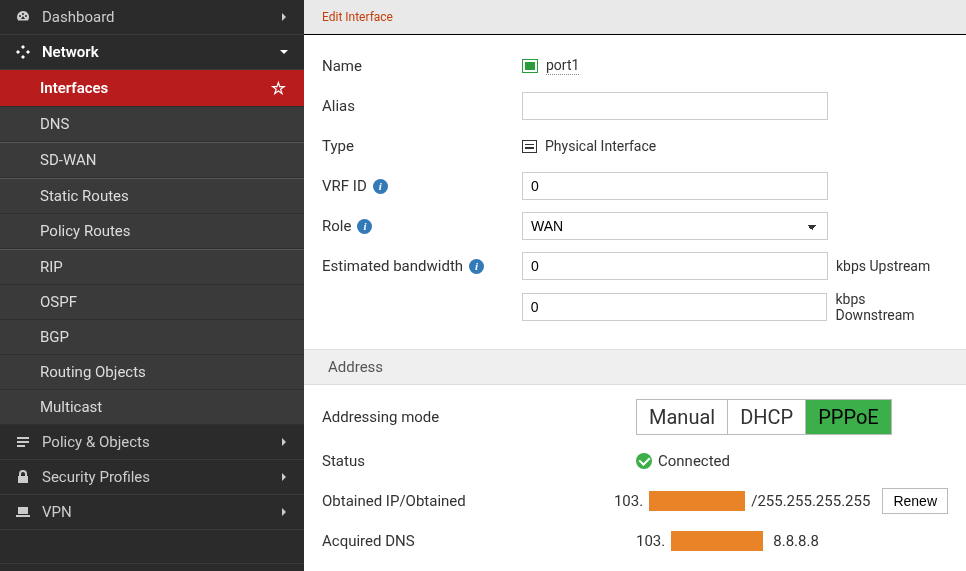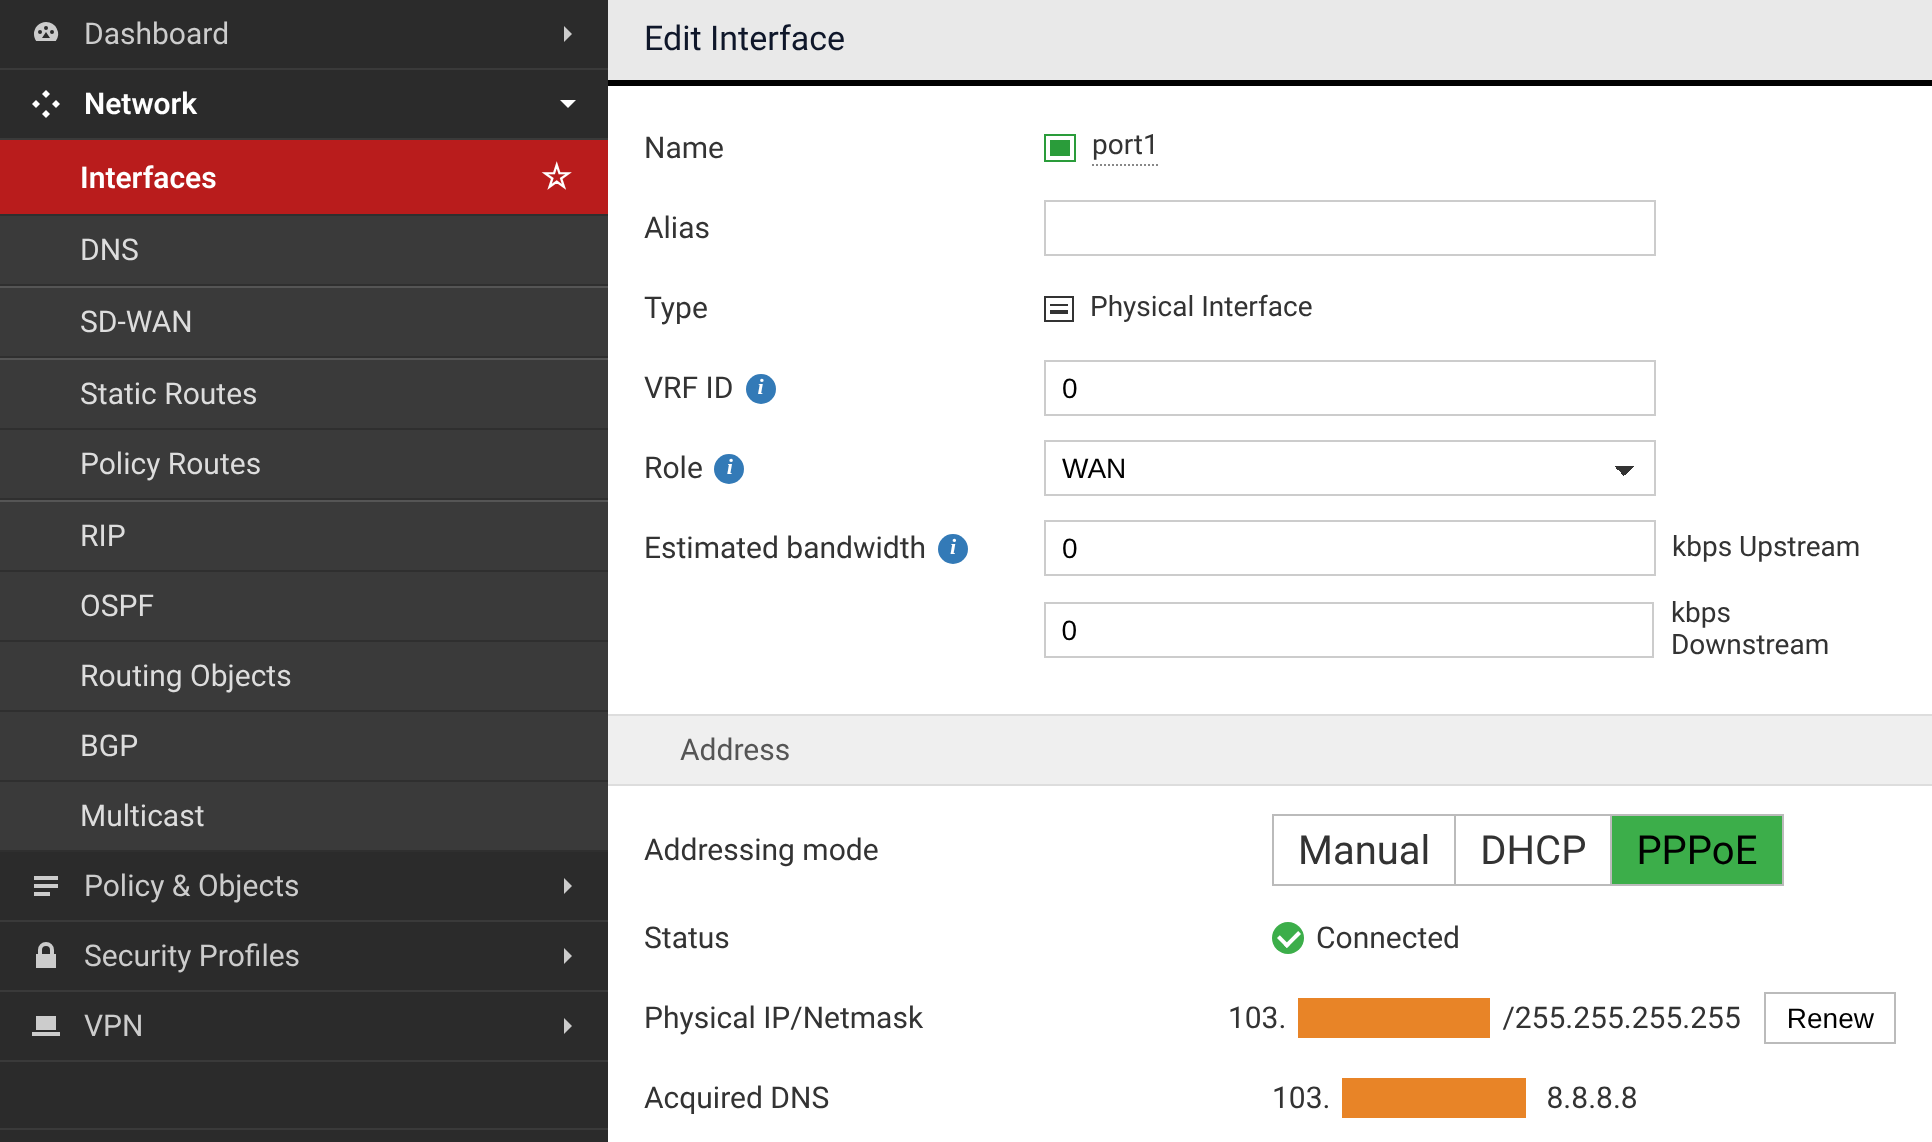--- a/index.html
+++ b/index.html
@@ -80,23 +80,23 @@
 .main {
   flex: 1;
   background: #fff;
   height: 100%;
   overflow-y: auto;
   color: #333;
 }
 .page-title {
   background: #e9e9e9;
   padding: 10px 18px;
-  font-size: 17px;
-  color: #0f172a;
-  border-bottom: 3px solid #000000;
+  font-size: 12px;
+  color: #c2410c;
+  border-bottom: 1px solid #000000;
 }
 .form-area {
   padding: 16px 18px 6px 18px;
 }
 .form-row {
   display: flex;
   align-items: center;
   margin-bottom: 10px;
   min-height: 30px;
 }
@@ -159,21 +159,21 @@
   display: inline-flex;
   align-items: center;
   justify-content: center;
   font-style: italic;
   font-family: Georgia, serif;
 }
 .section-header {
   background: #efefef;
   border-top: 1px solid #ddd;
   border-bottom: 1px solid #ddd;
-  padding: 8px 36px;
+  padding: 8px 24px;
   font-size: 15px;
   color: #555;
   margin-top: 10px;
 }
 .addr-area {
   padding: 14px 18px;
 }
 .addr-row {
   display: flex;
   align-items: center;
@@ -300,24 +300,24 @@
     <span>Policy Routes</span>
   </div>
   <div class="divider"></div>
   <div class="sidebar-item child">
     <span>RIP</span>
   </div>
   <div class="sidebar-item child">
     <span>OSPF</span>
   </div>
   <div class="sidebar-item child">
+    <span>BGP</span>
+  </div>
+  <div class="sidebar-item child">
     <span>Routing Objects</span>
-  </div>
-  <div class="sidebar-item child">
-    <span>BGP</span>
   </div>
   <div class="sidebar-item child">
     <span>Multicast</span>
   </div>
 
   <div class="sidebar-item top">
     <span class="icon">
       <svg viewBox="0 0 16 16">
           <path d="M2 3h12v2H2zm0 4h12v2H2zm0 4h8v2H2z"></path>
         </svg>
@@ -456,21 +456,21 @@
 
     <div class="addr-row">
       <div class="label"><span>Status</span></div>
       <div class="value">
         <span class="check-icon"></span>
         <span>Connected</span>
       </div>
     </div>
 
     <div class="addr-row">
-      <div class="label"><span>Physical IP/Netmask</span></div>
+      <div class="label"><span>Obtained IP/Obtained</span></div>
       <div class="value">
         <span>103.</span>
           <span class="redacted" style="width:96px"></span>
           <span>/255.255.255.255</span>
         <button class="btn" style="margin-left:6px">Renew</button>
       </div>
     </div>
 
     <div class="addr-row">
       <div class="label"><span>Acquired DNS</span></div>

